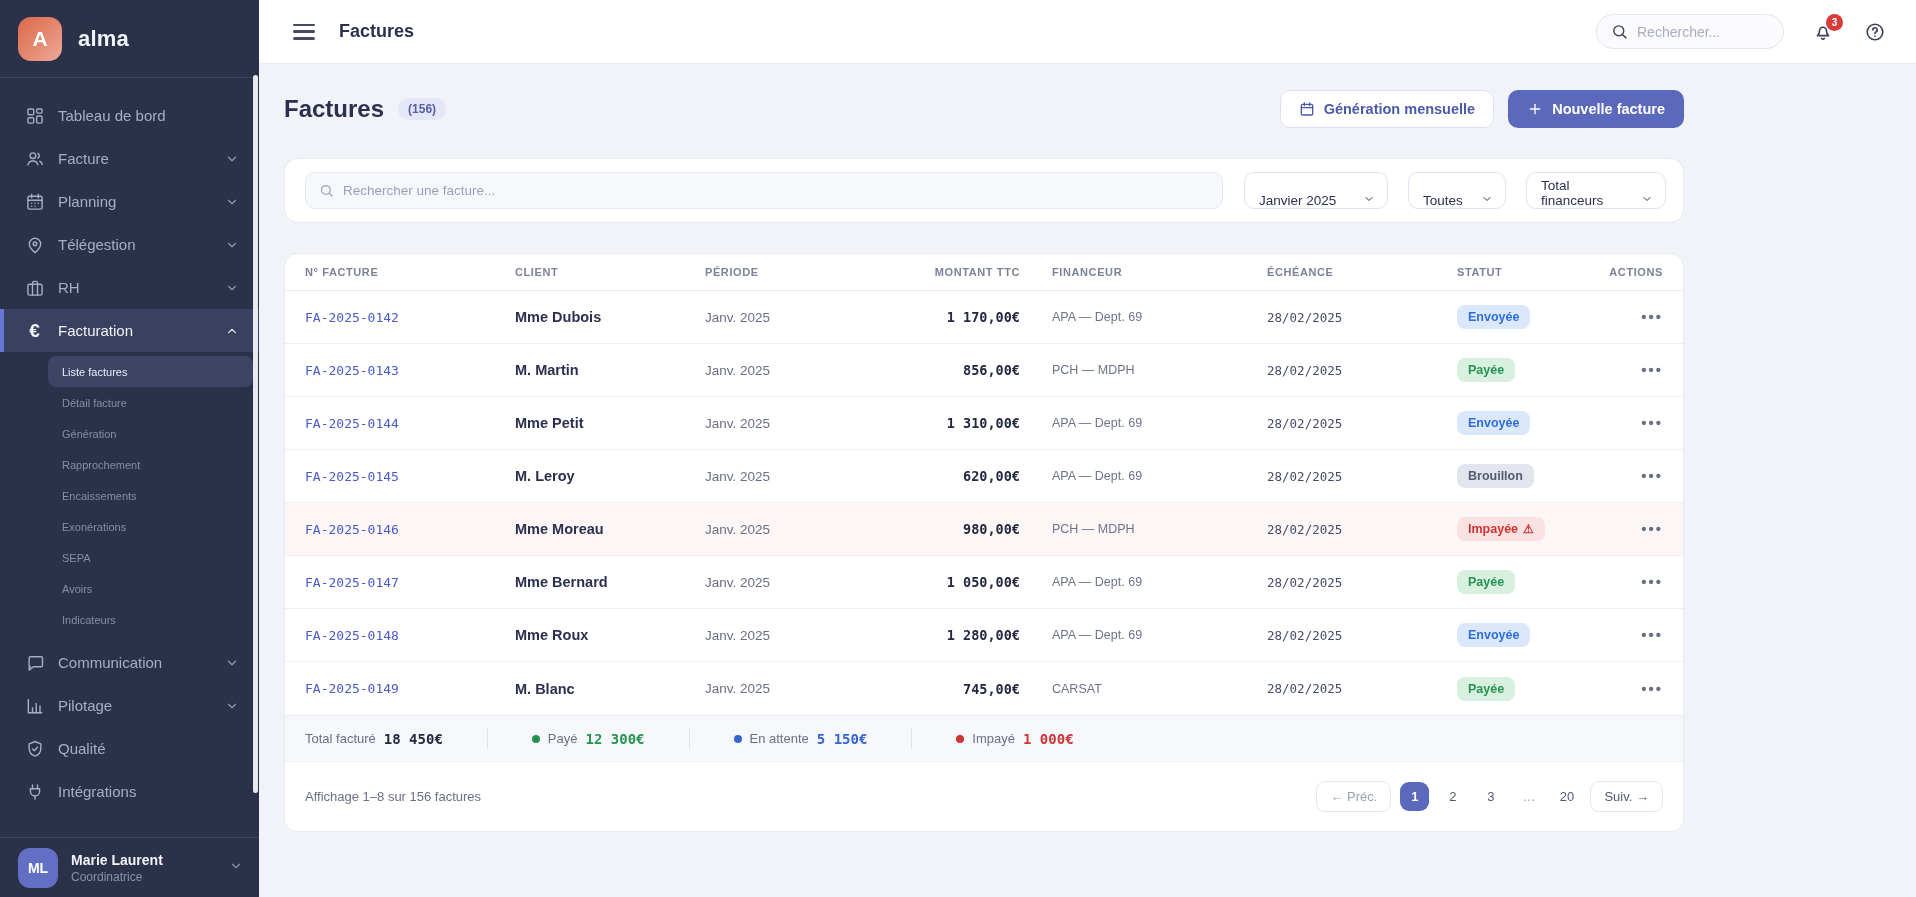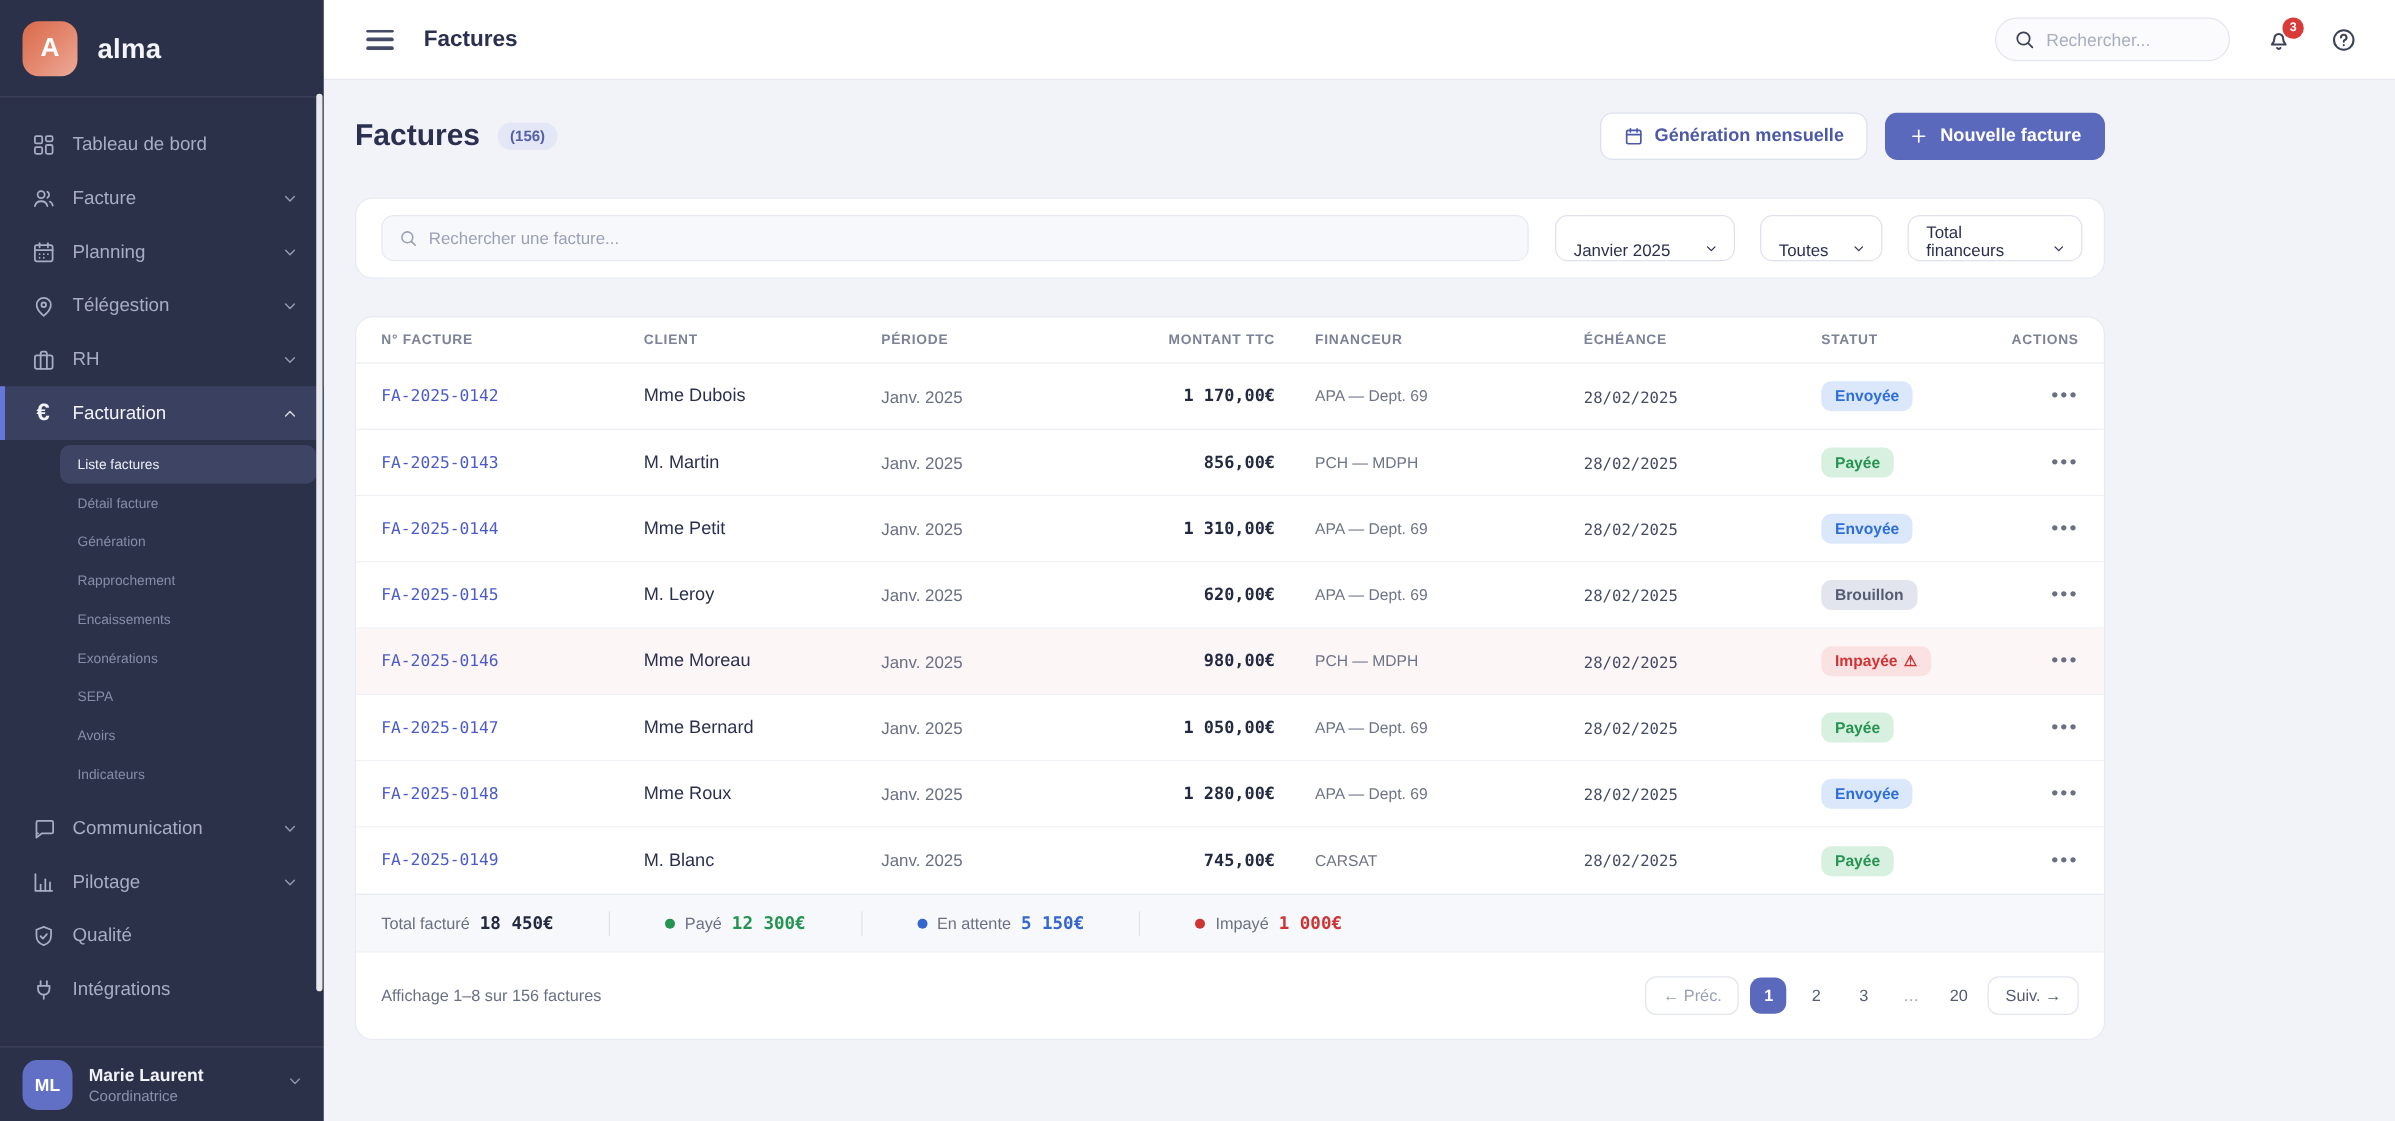--- a/index.html
+++ b/index.html
@@ -118,21 +118,21 @@
   .thead .th { font-size:11px; font-weight:bold; letter-spacing:.6px; color:#7c8297;
     text-transform:uppercase; }
   .c-amount { text-align:right; }
   .c-pad { padding-left:32px; }
   .c-actions { text-align:right; }
 
   .trow { height:53px; border-bottom:1px solid #eef0f5; background:#fff; }
   .trow:last-of-type { border-bottom:none; }
   .trow.unpaid-row { background:#fcf6f6; }
   .cell-num { font-family:"DejaVu Sans Mono",monospace; font-size:13px; color:#4a5ac8; }
-  .cell-client { font-size:14.5px; color:#2b3050; }
+  .cell-client { font-size:14.5px; color:#2b3050;font-weight:bold; }
   .cell-period { font-size:13.5px; color:#6a7084; }
   .cell-amount { font-family:"DejaVu Sans Mono",monospace; font-size:13.5px;
     font-weight:bold; color:#232940; text-align:right; }
   .cell-funder { font-size:12.5px; color:#6e7488; }
   .cell-due { font-family:"DejaVu Sans Mono",monospace; font-size:12.5px; color:#454c66; }
   .badge { display:inline-flex; align-items:center; gap:5px; font-size:12.5px;
     font-weight:bold; padding:5px 11px; border-radius:8px; }
   .badge.sent { background:#dbe8fb; color:#2e6edb; }
   .badge.paid { background:#d8f0e0; color:#259351; }
   .badge.draft { background:#e3e5ee; color:#545b72; }

